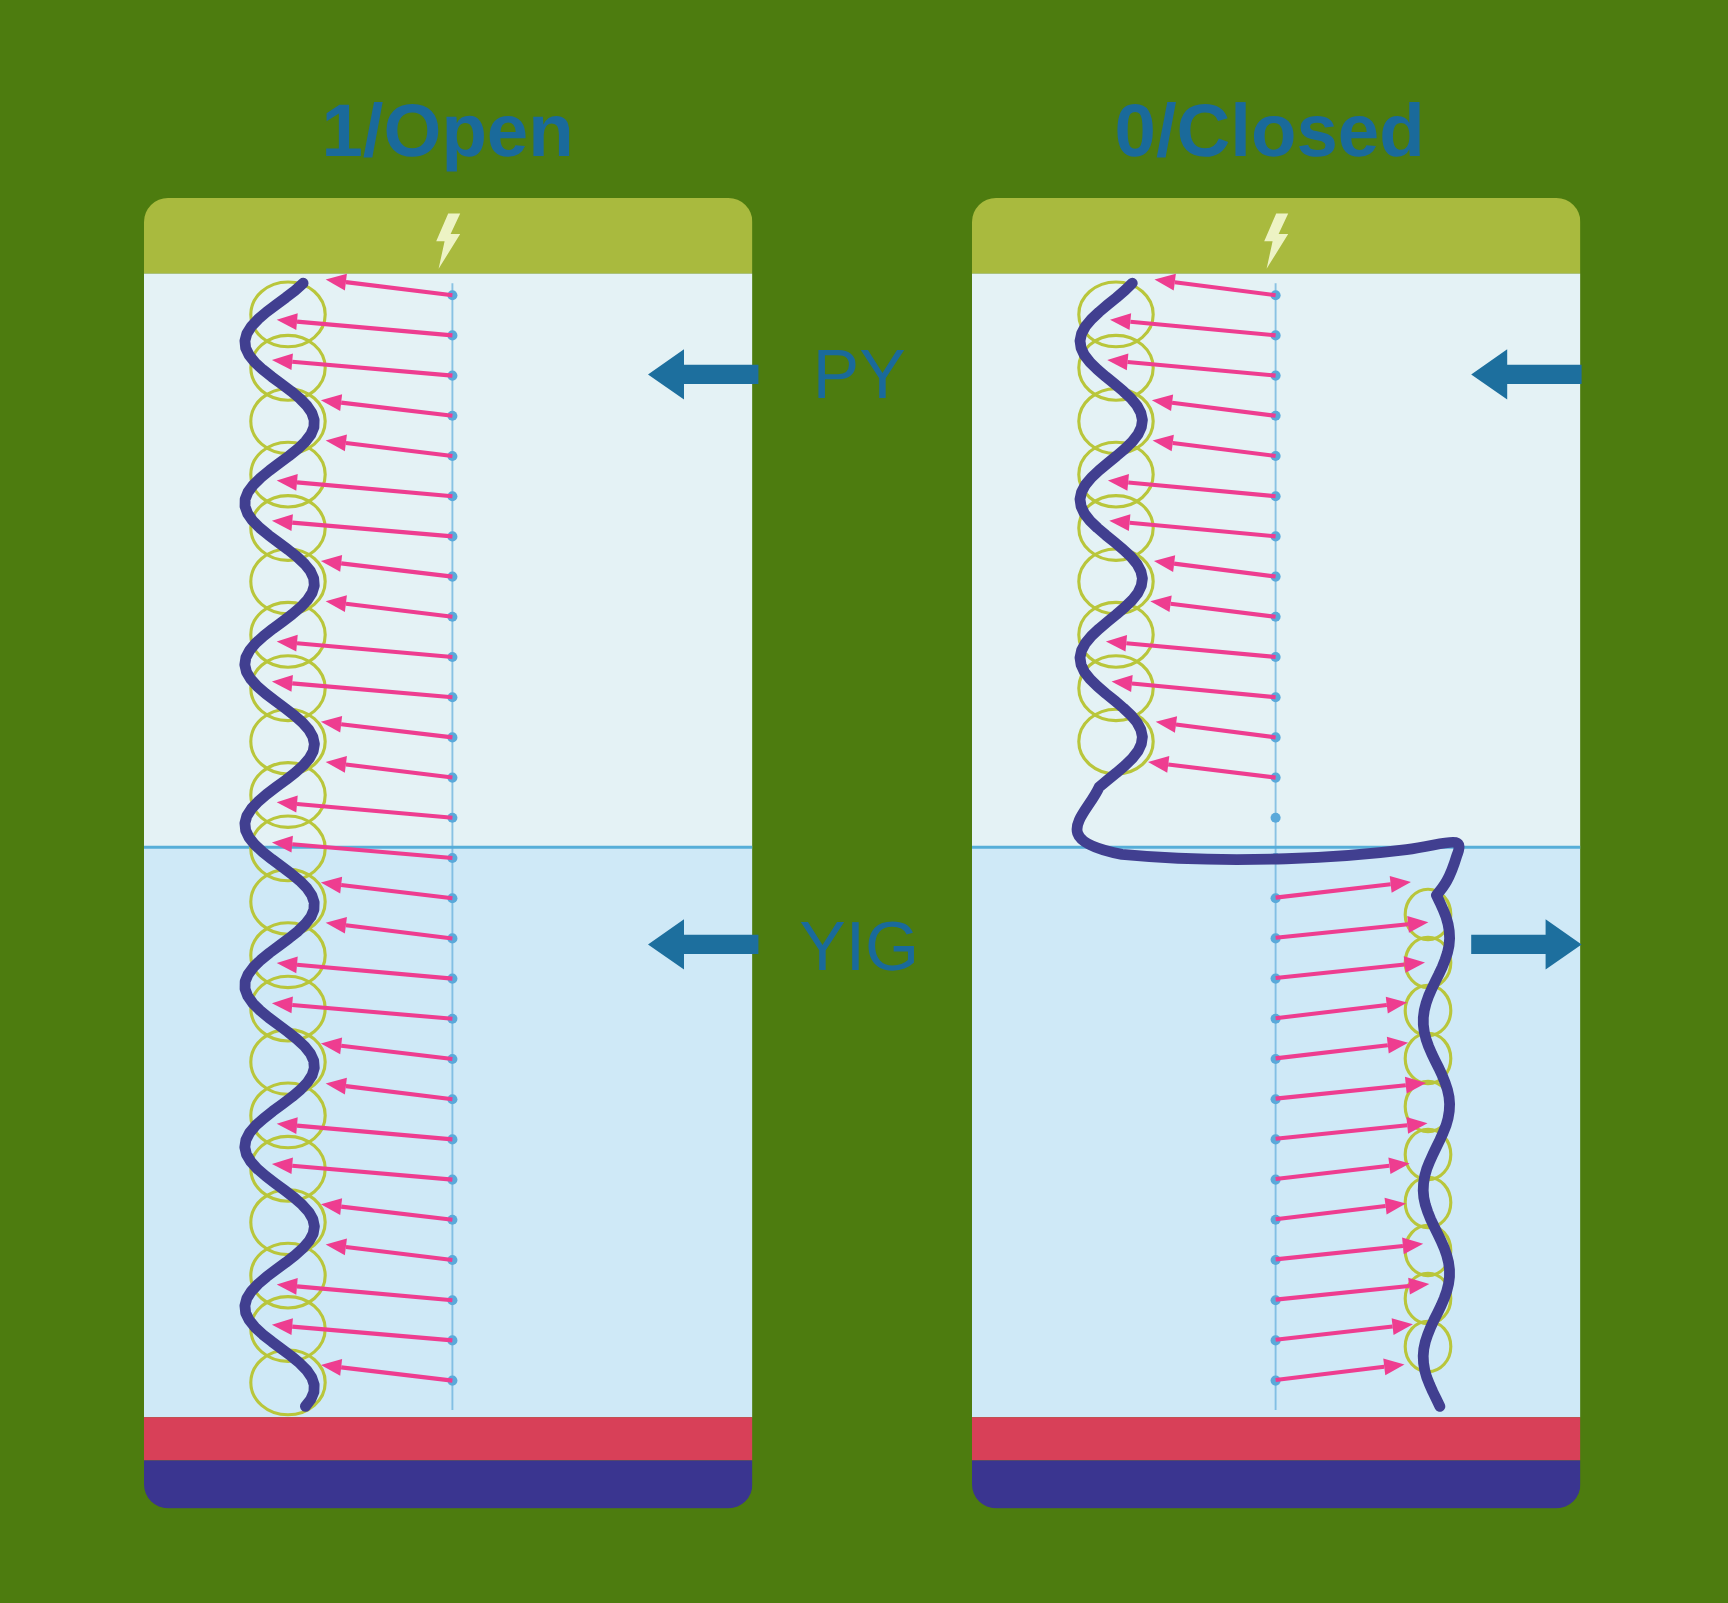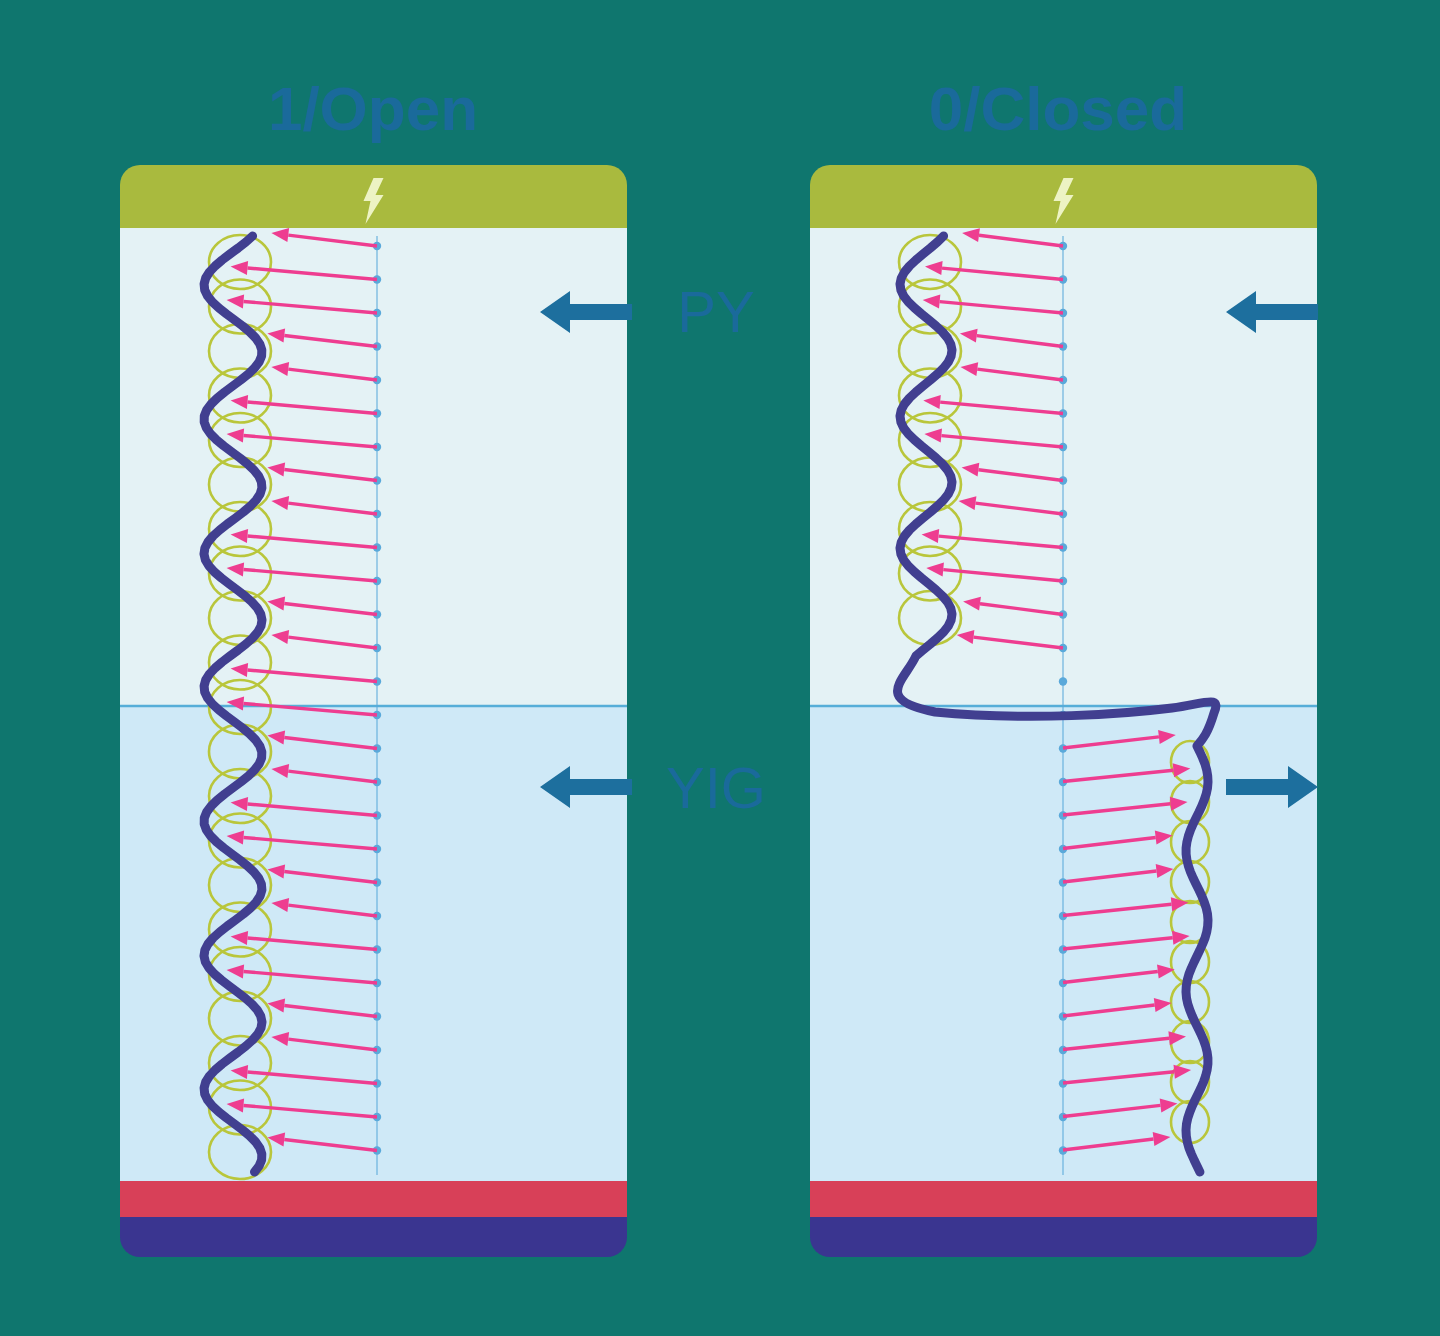--- a/index.html
+++ b/index.html
@@ -1,16 +1,16 @@
 <!DOCTYPE html>
 <html style="--text_accent: #1a6a9b; --block_arrow: #1d6f9e; --electrode_green: #a9ba3e; --lightning: #edf3c4; --py_fill: #e4f2f5; --yig_fill: #cfe9f7; --interface_line: #56aed8; --red_bar: #d84058; --navy_bar: #3a3590; --curve: #413f90; --coil: #b9c63b; --spin: #ee3d90; --dots: #5aa9da; --background: #ffffff;"><head>
 <meta charset="utf-8">
 <style>
   html,body{margin:0;padding:0;background:#ffffff;}
-  .canvas{position:relative;width:1440px;height:1336px;background:#0f766e;overflow:hidden;
+  .canvas{position:relative;width:1440px;height:1336px;background:#4d7c0f;overflow:hidden;
           font-family:"Liberation Sans",sans-serif;}
   svg{display:block;}
   .title{font-family:"Liberation Sans",sans-serif;font-size:62px;font-weight:700;fill:var(--text_accent);}
   .layer-label{font-family:"Liberation Sans",sans-serif;font-size:58px;font-weight:400;fill:var(--text_accent);}
   .fill-green{fill:var(--electrode_green);}
   .fill-py{fill:var(--py_fill);}
   .fill-yig{fill:var(--yig_fill);}
   .fill-red{fill:var(--red_bar);}
   .fill-navy{fill:var(--navy_bar);}
   .iface{stroke:var(--interface_line);stroke-width:2.4;}

